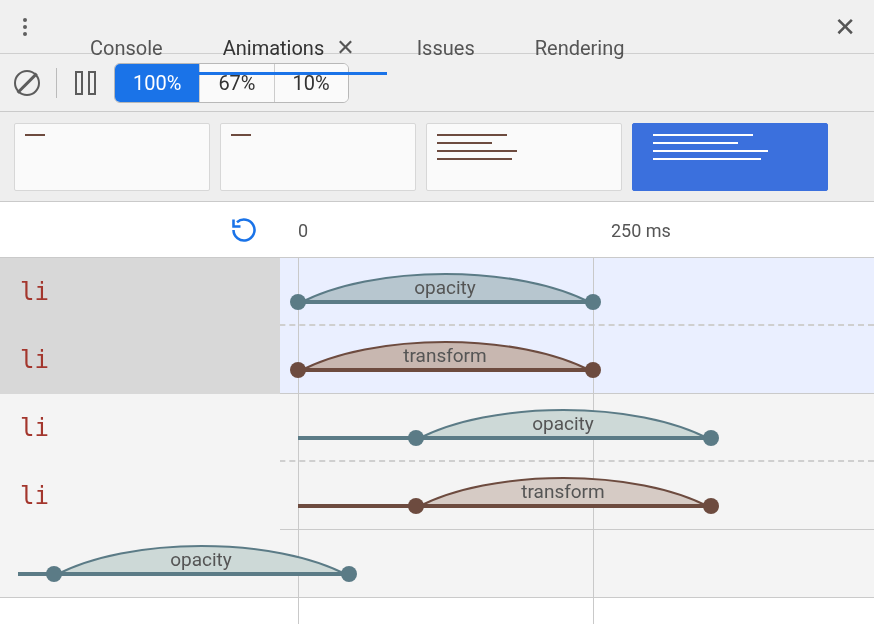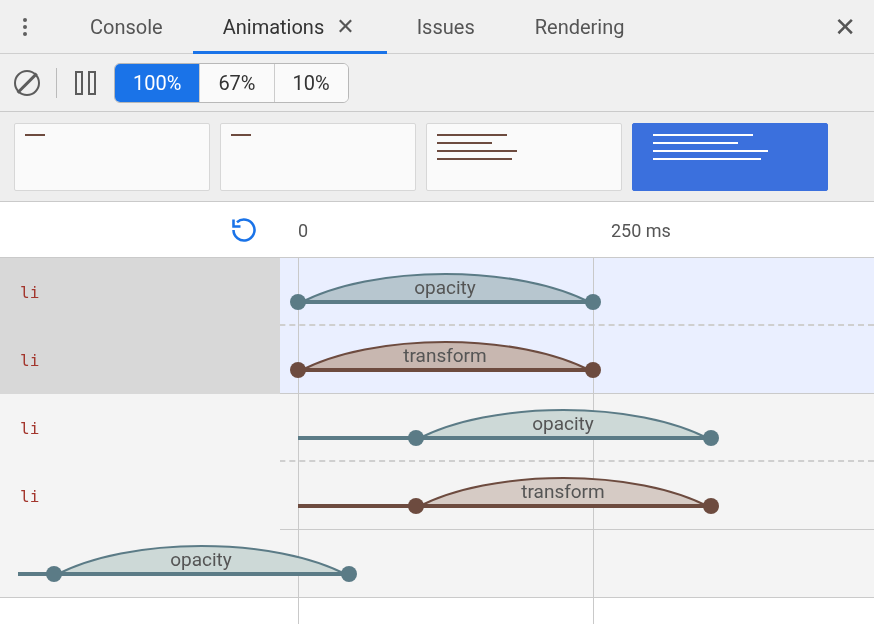--- a/index.html
+++ b/index.html
@@ -35,20 +35,21 @@
   .tab {
     padding: 0 30px;
     height: 100%;
     display: flex;
     align-items: center;
     font-size: 20px;
     color: #555;
     cursor: pointer;
     position: relative;
     gap: 10px;
+    margin-top: 21px;
   }
   .tab.active { color: #333; }
   .tab.active::after {
     content: "";
     position: absolute;
     bottom: -1px; left: 0; right: 0;
     height: 3px;
     background: #1a73e8;
   }
   .tab .close-x {
@@ -189,21 +190,21 @@
   .row-sel { background: #eaefff; }
   .row-sel .elem-label-box { background: #d8d8d8; }
   .row:not(.row-sel) { background: #f4f4f4; }
   .elem-label-box {
     width: 280px;
     height: 100%;
     display: flex;
     align-items: center;
     padding-left: 20px;
     font-family: ui-monospace, Menlo, Consolas, monospace;
-    font-size: 16px;
+    font-size: 24px;
     color: #a3362d;
     flex-shrink: 0;
     white-space: nowrap;
     overflow: hidden;
     position: relative;
     z-index: 5;
   }
   .row:not(.row-sel) .elem-label-box { background: #f4f4f4; }
   .row-track {
     position: relative;

